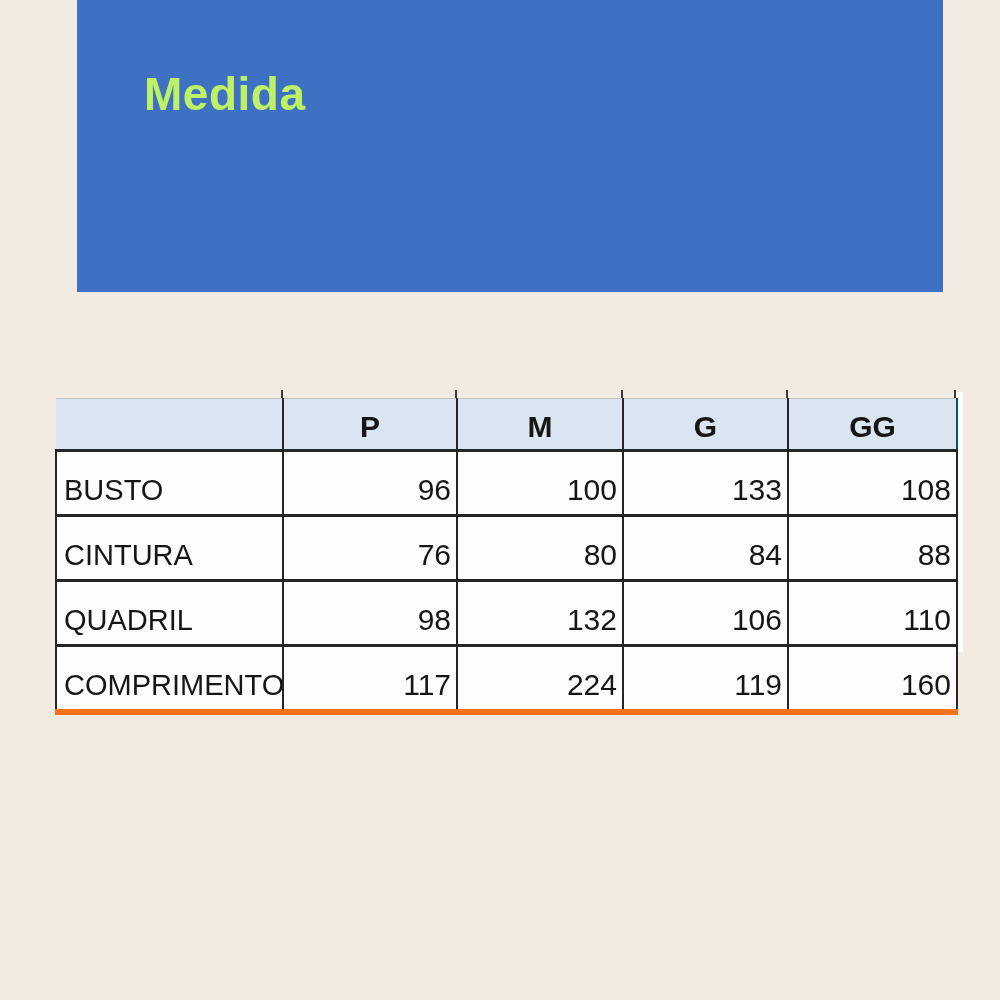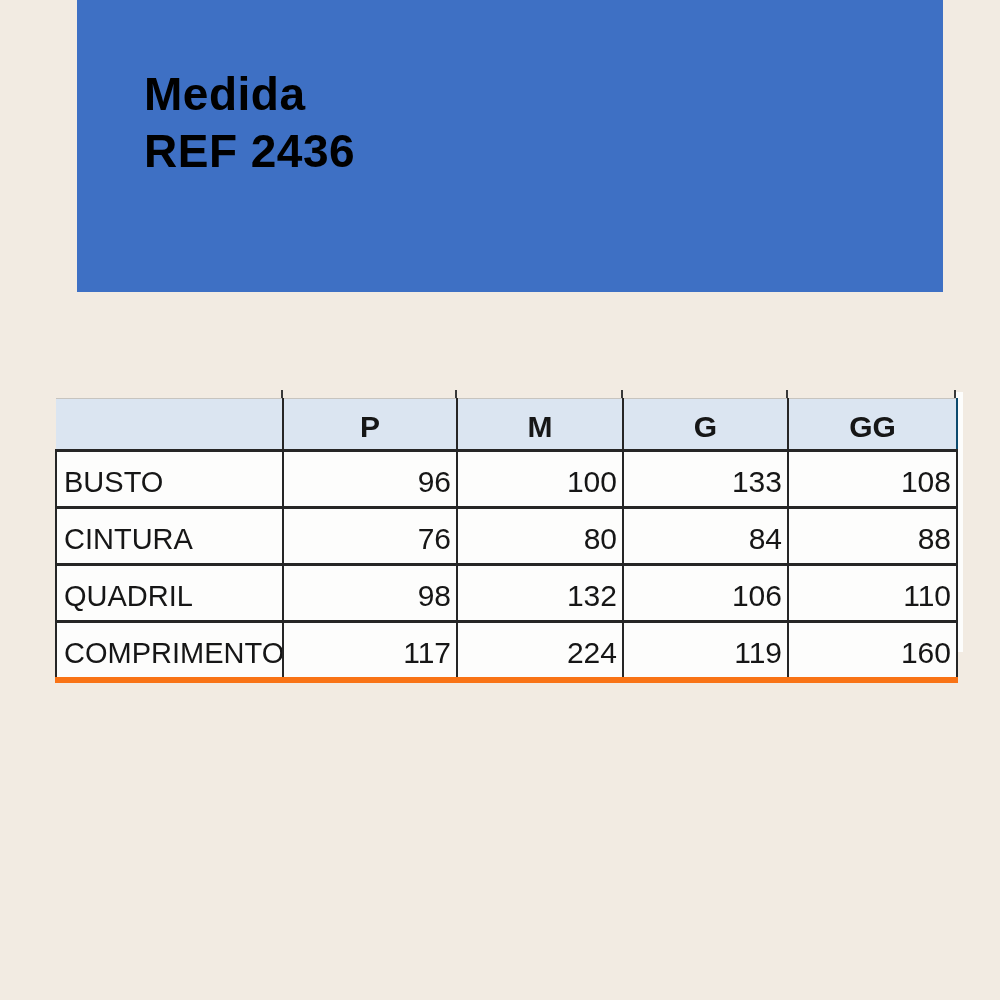--- a/index.html
+++ b/index.html
@@ -21,21 +21,21 @@
     left: 77px;
     top: 0;
     width: 866px;
     height: 292px;
     background: #3e70c4;
   }
   .banner-text {
     position: absolute;
     left: 67px;
     top: 66px;
-    color: #000000;
+    color: #bef264;
     font-weight: bold;
     font-size: 46px;
     line-height: 57px;
     letter-spacing: 0.5px;
     white-space: nowrap;
   }
 
   
   .table-wrap {
     position: absolute;
@@ -106,35 +106,34 @@
   }
   .size-table tbody td:last-child {
     border-right: 2px solid #262626;
   }
   .size-table tbody tr:last-child td {
     border-bottom: 6px solid #f97316;
   }
   .size-table td.label {
     font-size: 29px;
     text-align: left;
-    padding: 0 0 7px 7px;
+    padding: 8px 0 7px 7px;
   }
   .size-table td.value {
     font-size: 30px;
     text-align: right;
     padding: 0 5px 7px 12px;
   }
 </style>
 </head>
 <body>
 
 <div class="banner">
   <div class="banner-text">
     <div>Medida</div>
-    <div>REF 2436</div>
   </div>
 </div>
 
 <div class="right-strip"></div>
 <div class="stub s1"></div>
 <div class="stub s2"></div>
 <div class="stub s3"></div>
 <div class="stub s4"></div>
 <div class="stub s5"></div>
 

